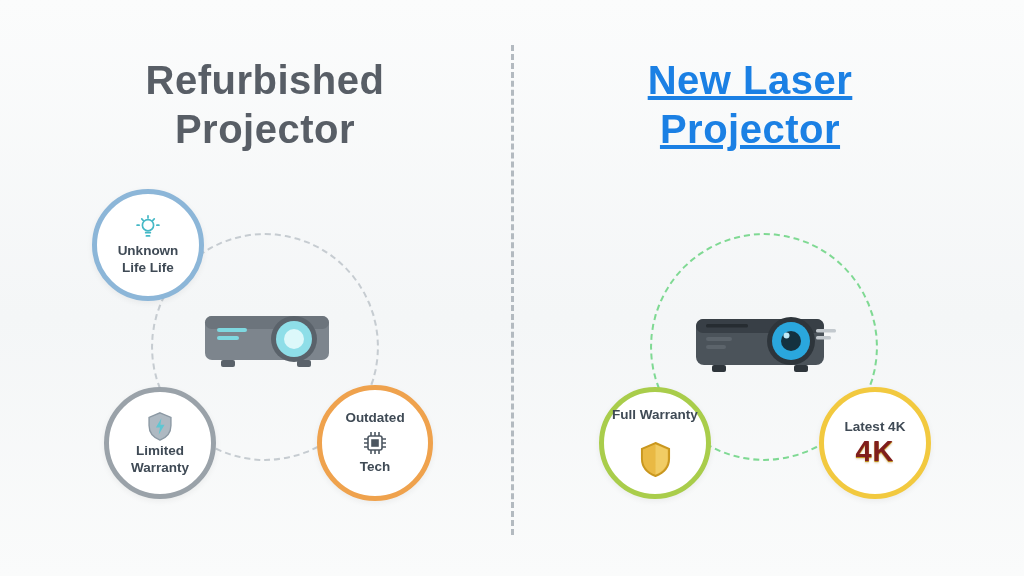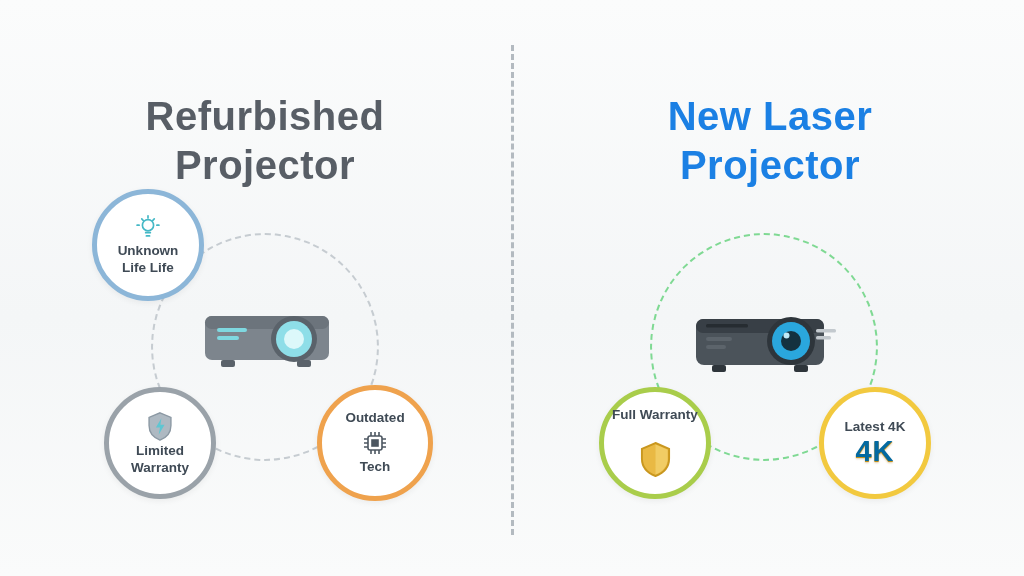--- a/index.html
+++ b/index.html
@@ -7,43 +7,43 @@
   .canvas{
     position:relative;width:1024px;height:576px;overflow:hidden;
     background:linear-gradient(180deg,#fbfcfc 0%,#f4f6f7 55%,#fafbfb 100%);
   }
   .divider{
     position:absolute;left:511px;top:45px;height:490px;width:0;
     border-left:3px dashed #b3bac0;
   }
   .title{
     position:absolute;top:56px;width:360px;text-align:center;
-    font-size:40px;font-weight:700;line-height:1.22;letter-spacing:.5px;margin-top:36px;
+    font-size:40px;font-weight:700;line-height:1.22;letter-spacing:.5px;
   }
   .title-left{left:85px;}
-  .title-right{left:590px;}
+  .title-right{left:570px;text-decoration:underline;}
   .orbit{
     position:absolute;width:224px;height:224px;border-radius:50%;
     border:2px dashed #c6ccd1;
   }
   .orbit-left{left:151px;top:233px;}
   .orbit-right{left:650px;top:233px;}
   .feature{
     position:absolute;width:112px;height:112px;border-radius:50%;
     background:#ffffff;border:5px solid #ccc;box-sizing:border-box;
     display:flex;flex-direction:column;align-items:center;justify-content:center;
     text-align:center;box-shadow:0 2px 6px rgba(0,0,0,0.06);
   }
   .feature .lbl{
     font-size:13.5px;font-weight:600;color:#3f4a55;line-height:1.25;
   }
   .feature svg{display:block;margin:1px 0;}
   .proj{position:absolute;}
   .gold-4k{
-    font-size:29px;font-weight:800;color:#0369a1;letter-spacing:1px;
+    font-size:29px;font-weight:800;color:#7f1d1d;letter-spacing:1px;
     text-shadow:0 1px 0 #c08f1e, 0 2px 2px rgba(160,110,10,.35);
     line-height:1.05;
   }
 </style>
 </head>
 <body>
 
 <div class="canvas">
 
   <div class="divider"></div>

